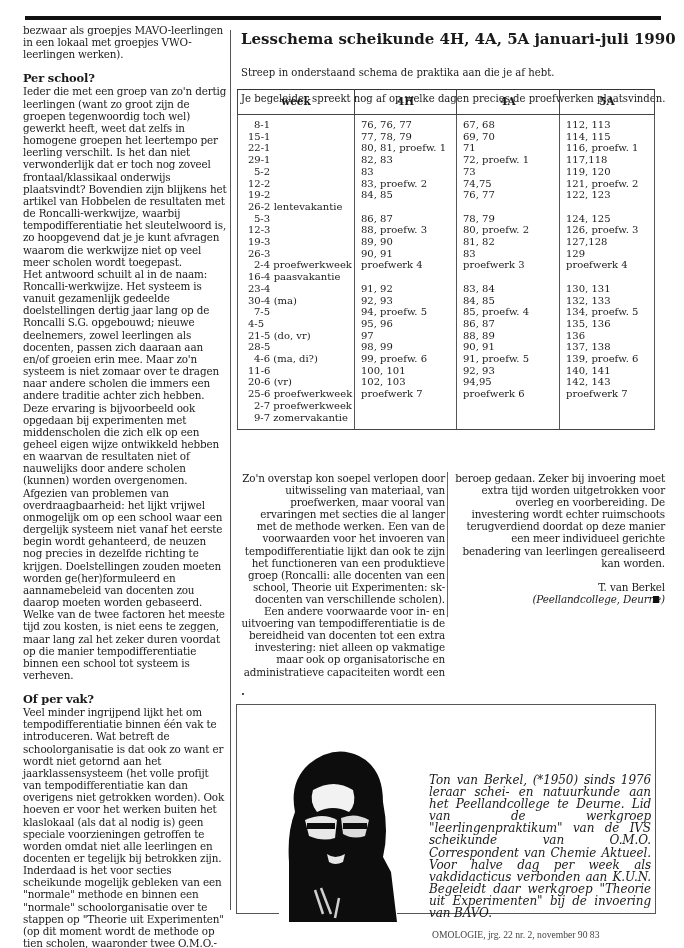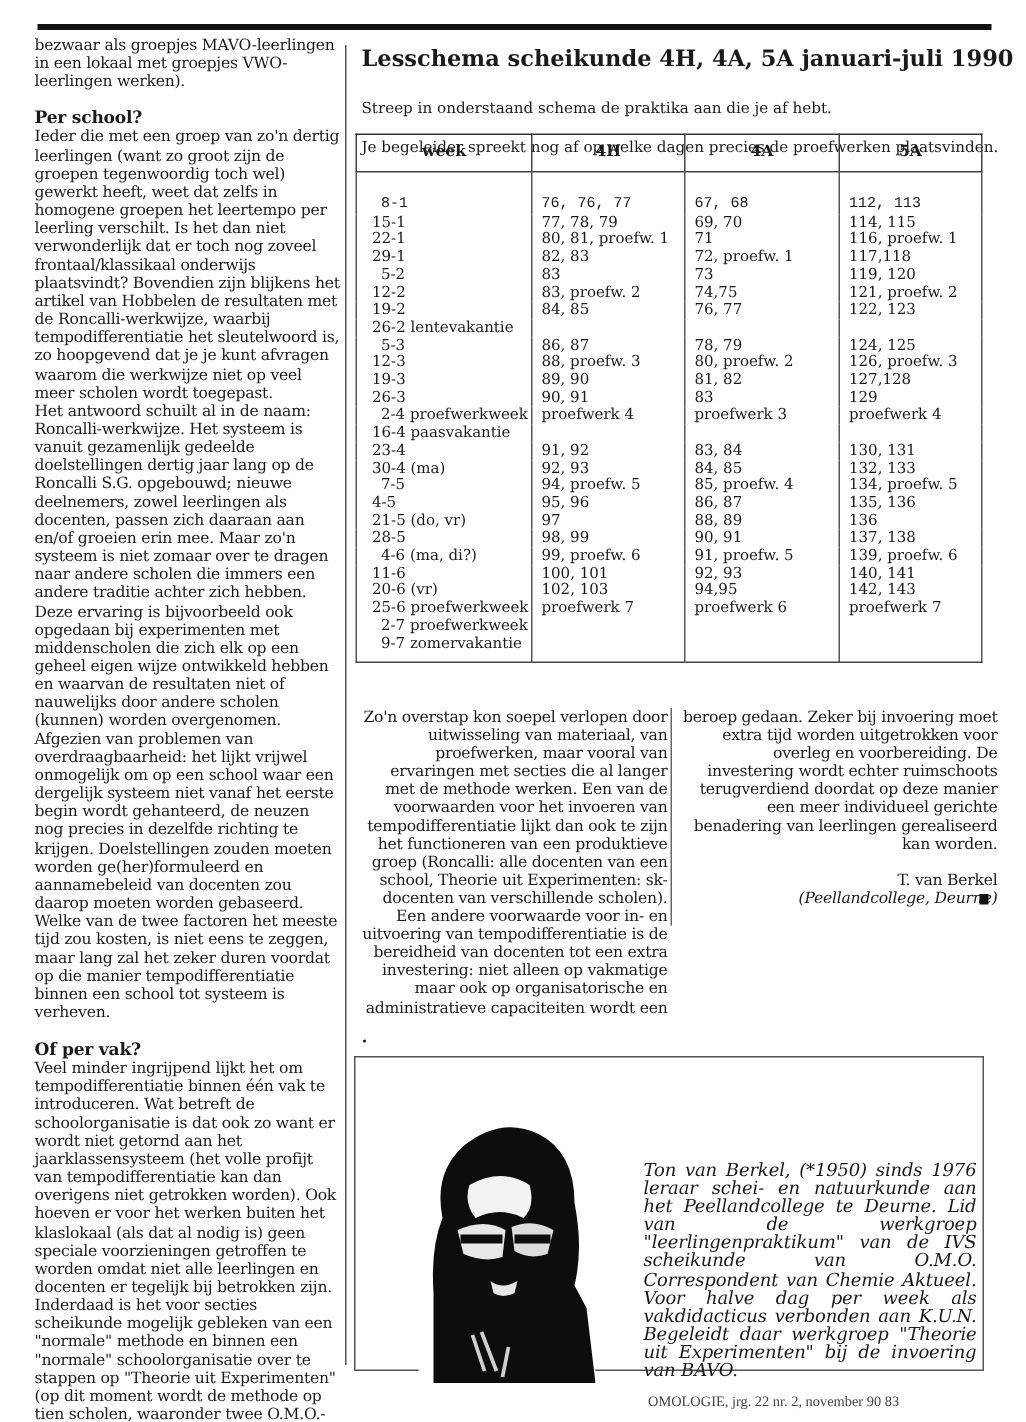--- a/index.html
+++ b/index.html
@@ -12,21 +12,21 @@
   .col-left h3 { margin:12px 0 0 0; font-size:11.4px; font-weight:bold; line-height:13px; }
   .vrule { position:absolute; left:230px; top:30px; width:1px; height:880px; background:#555; }
   .table-title { position:absolute; left:241px; top:30px; font-weight:bold; font-size:15px; }
   .instr { position:absolute; left:241px; top:53px; font-size:10.1px; line-height:12px; width:430px; }
   .instr div { white-space:nowrap;margin-top:14px; }
   table.sched { position:absolute; left:237px; top:89px; width:418px; border-collapse:collapse;
                 font-size:10px; line-height:11.7px; }
   table.sched th { font-weight:bold; font-size:10.4px; height:24px; text-align:center;
                    border:1px solid #444; border-top:1.5px solid #333; padding:0; }
   table.sched td { padding:0 0 0 6px; vertical-align:top; border-left:1px solid #555; border-right:1px solid #555; white-space:nowrap; }
-  table.sched tr.first td { padding-top:16px;font-family:Liberation Mono, monospace; }
+  table.sched tr.first td { padding-top:4px; }
   table.sched tr.last td { padding-bottom:6px; border-bottom:1.5px solid #444; }
   table.sched td.w { padding-left:10px; width:100px; }
   table.sched td.w.indent { padding-left:16px; }
   .cols2 { position:absolute; top:472px; font-size:10.4px; line-height:12.1px; letter-spacing:-0.15px;text-align:right; }
   .c2a { left:241px; width:204px; }
   .c2b { left:455px; width:210px; }
   .mid-rule { position:absolute; left:447px; top:472px; width:1px; height:145px; background:#666; }
   .cols2 p { margin:0; }
   .sig-name { margin-top:12px !important; }
   .sig-aff { font-style:italic; }

